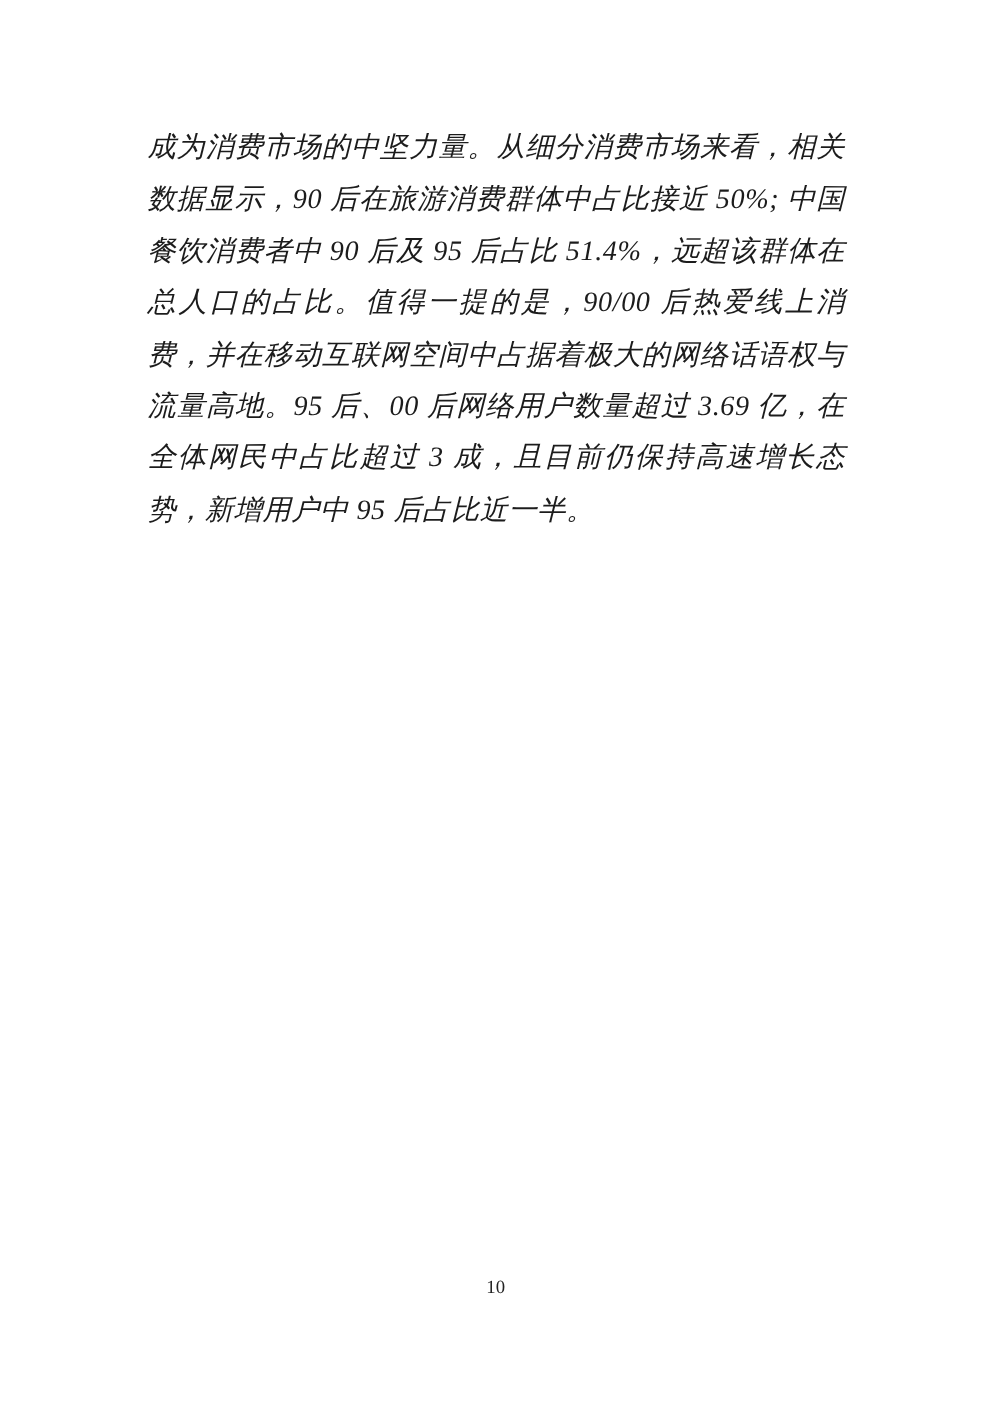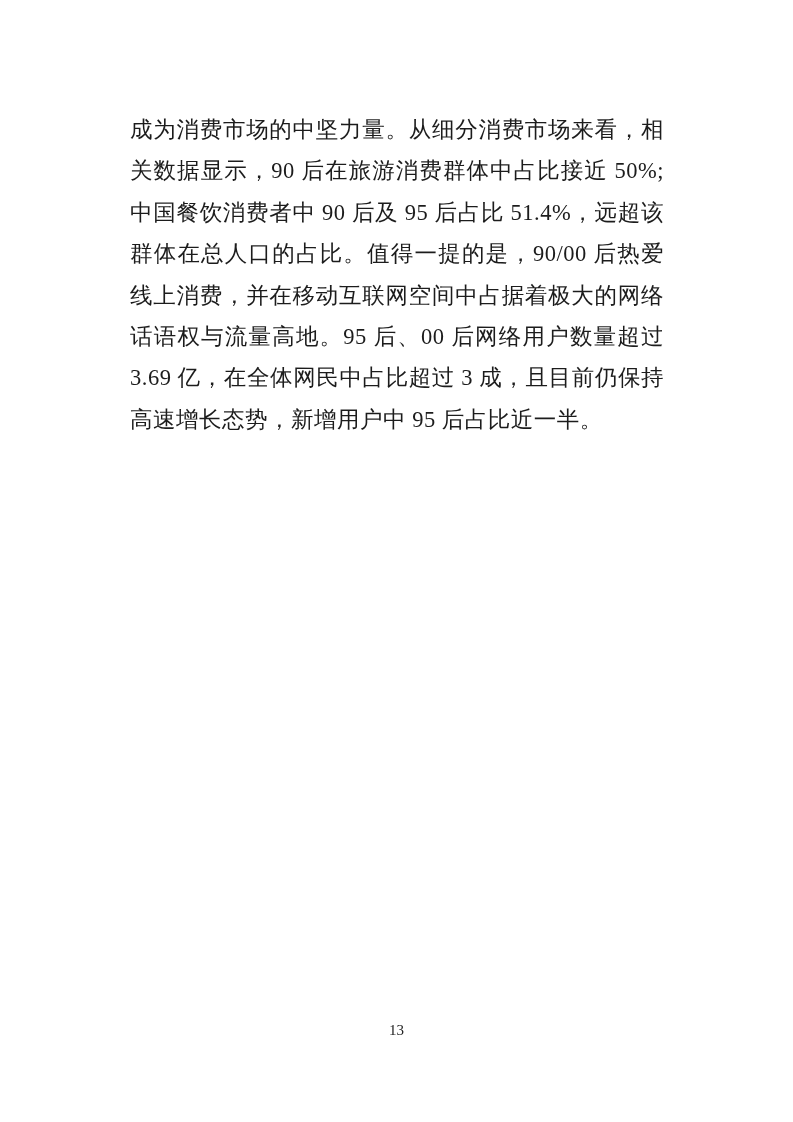--- a/index.html
+++ b/index.html
@@ -21,22 +21,23 @@
     left: 114px;
     top: 93px;
     width: 566px;
     font-size: 22.5px;
     line-height: 41.4px;
     text-align: justify;
     text-justify: inter-character;
     letter-spacing: 0.5px;
   }
   .text-block p {
-    margin: 16px;
+    margin: 4px;
     padding: 0;
+    font-style: italic;
   }
   .text-block p.indent {
     text-indent: 2em;
   }
   .page-number {
     position: absolute;
     left: 0;
     top: 1020px;
     width: 100%;
     text-align: center;
@@ -46,14 +47,14 @@
     font-family: "Liberation Serif", "DejaVu Serif", serif;
   }
 </style>
 </head>
 <body>
 
 <div class="page">
   <div class="text-block">
     <p>成为消费市场的中坚力量。从细分消费市场来看，相关数据显示，90 后在旅游消费群体中占比接近 50%; 中国餐饮消费者中 90 后及 95 后占比 51.4%，远超该群体在总人口的占比。值得一提的是，90/00 后热爱线上消费，并在移动互联网空间中占据着极大的网络话语权与流量高地。95 后、00 后网络用户数量超过 3.69 亿，在全体网民中占比超过 3 成，且目前仍保持高速增长态势，新增用户中 95 后占比近一半。</p>
   </div>
-  <div class="page-number">13</div>
+  <div class="page-number">10</div>
 </div>
 
 </body></html>

